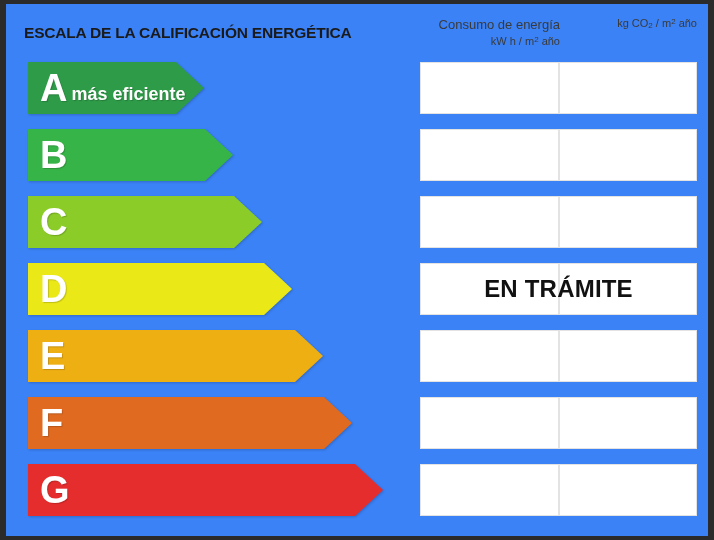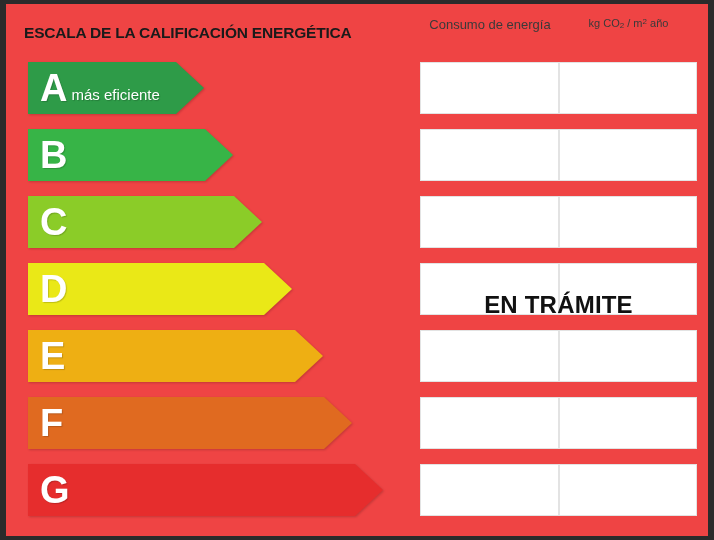--- a/index.html
+++ b/index.html
@@ -6,37 +6,37 @@
   body{
     width:714px;height:540px;
     background:#2b2b2b;
     font-family:"Liberation Sans", sans-serif;
     overflow:hidden;
   }
   .frame{
     position:absolute;
     left:6px;top:4px;
     width:702px;height:532px;
-    background:#ef4444;
+    background:#3b82f6;
     box-sizing:border-box;
   }
   .edge-left{position:absolute;left:0;top:0;width:6px;height:540px;background:#2b2b2b;}
   .edge-top{position:absolute;left:0;top:0;width:714px;height:4px;background:#2b2b2b;}
   .edge-bottom{position:absolute;left:0;top:528px;width:714px;height:12px;background:#2b2b2b;}
   .edge-right{position:absolute;left:708px;top:0;width:6px;height:540px;background:#2b2b2b;}
 
   
   .title{
     position:absolute;left:18px;top:20px;
     font-size:15.5px;font-weight:bold;color:#1a1a1a;
     letter-spacing:-0.2px;
     white-space:nowrap;
   }
   .col-head{
-    position:absolute;text-align:center;color:#3a3a3a;
+    position:absolute;text-align:right;color:#3a3a3a;
     line-height:1.35;
   }
   .col-head .big{font-size:13px;display:block;}
   .col-head .small{font-size:11px;display:block;}
   #head-consumo{left:414px;top:12px;width:140px;}
   #head-emis{left:554px;top:12px;width:137px;}
   sub{font-size:8px;vertical-align:-1px;}
   sup{font-size:8px;vertical-align:3px;}
 
   
@@ -44,21 +44,21 @@
   .cell-row{position:absolute;left:0;height:52px;width:277px;}
   .cell{
     position:absolute;top:0;height:52px;
     background:#ffffff;
     border:1px solid #e3e3e3;
     box-sizing:border-box;
   }
   .cell.c1{left:0;width:139px;}
   .cell.c2{left:139px;width:138px;}
   .pending{
-    position:absolute;left:0;top:16px;width:277px;height:52px;
+    position:absolute;left:0;top:0;width:277px;height:52px;
     display:flex;align-items:center;justify-content:center;
     font-size:24px;font-weight:bold;color:#111;
     letter-spacing:0.2px;
     pointer-events:none;
   }
 
   
   .bars{position:absolute;left:22px;top:58px;}
   .bar{
     position:absolute;left:0;height:52px;
@@ -69,40 +69,43 @@
     position:absolute;left:0;top:0;height:52px;width:100%;
   }
   .bar .letter{
     position:relative;z-index:2;
     color:#ffffff;font-size:38px;font-weight:bold;
     line-height:1;margin-left:12px;
     text-shadow:1px 1px 1px rgba(0,0,0,0.18);
   }
   .bar .note{
     position:relative;z-index:2;
-    color:#ffffff;font-size:15px;font-weight:normal;
+    color:#ffffff;font-size:18px;font-weight:bold;
     margin-left:4px;margin-top:13px;
     text-shadow:1px 1px 1px rgba(0,0,0,0.2);
     white-space:nowrap;
   }
 </style>
 </head>
 <body>
 
 <div class="edge-top"></div>
 <div class="edge-left"></div>
 <div class="edge-right"></div>
 <div class="edge-bottom"></div>
 
 <div class="frame">
 
   <div class="title">ESCALA DE LA CALIFICACIÓN ENERGÉTICA</div>
 
   <div class="col-head" id="head-consumo">
     <span class="big">Consumo de energía</span>
+    <span class="small">
+      <span>kW h / m</span><sup>2</sup><span> año</span>
+    </span>
   </div>
 
   <div class="col-head" id="head-emis">
     <span class="small">
       <span>kg CO</span><sub>2</sub><span> / m</span><sup>2</sup><span> año</span>
     </span>
   </div>
 
   <div class="cells" id="cells">
       <div class="cell-row" style="top: 0px;">

